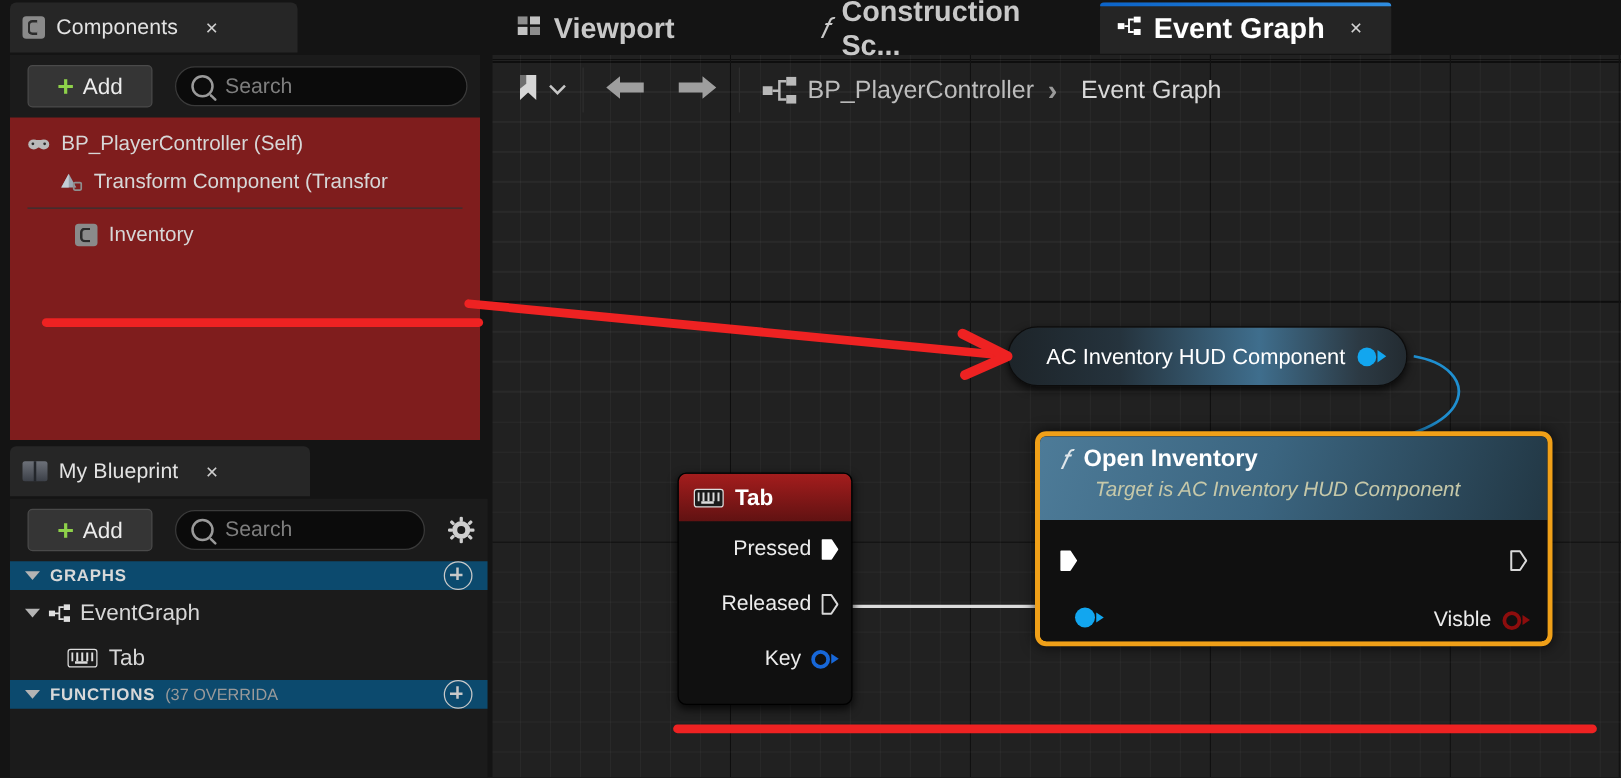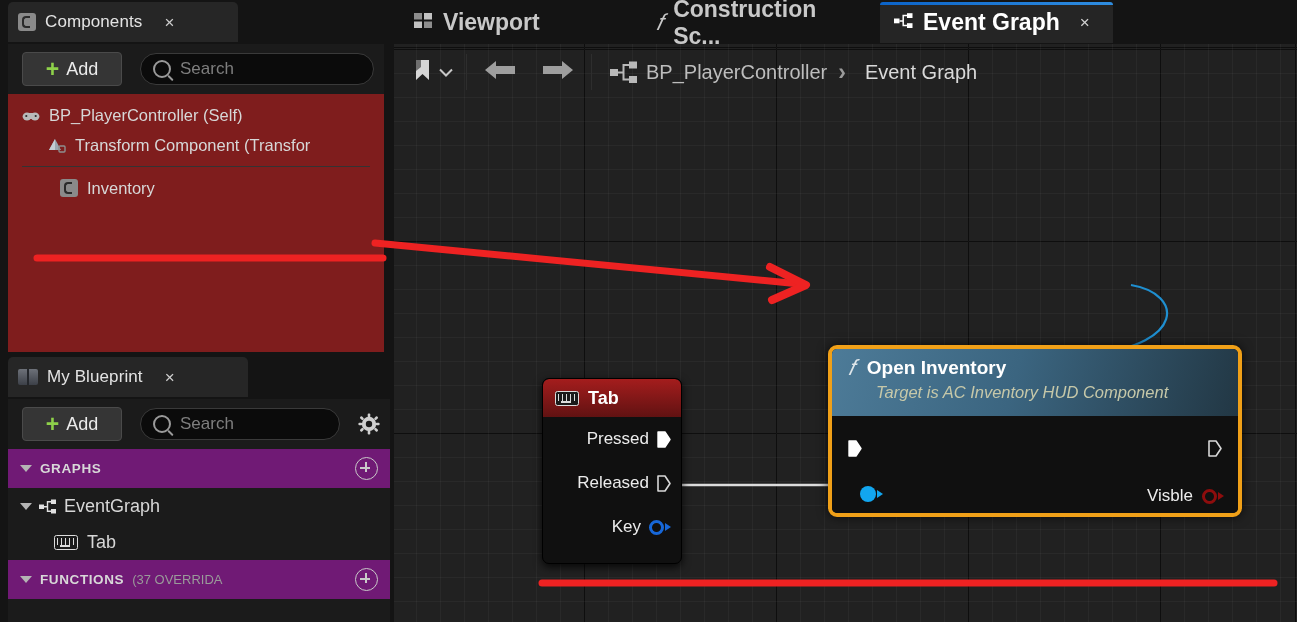--- a/index.html
+++ b/index.html
@@ -47,21 +47,21 @@
   .tree-row.indent2{padding-left:52px;}
   .pad-icon{width:18px;height:14px;flex:0 0 auto;position:relative;}
   .sep{height:1px;background:#333;margin:6px 14px;}
 
   
   .comp-body{position:absolute;left:8px;top:44px;width:376px;height:308px;background:#1b1b1b;}
   .comp-list{position:absolute;left:0;top:50px;width:376px;bottom:0;background:#7f1d1d;padding-top:6px;box-sizing:border-box;}
 
   
   .mb-panel{position:absolute;left:8px;top:355px;width:382px;height:267px;background:#1b1b1b;}
-  .section-head{height:39px;display:flex;align-items:center;background:#701a75;color:#d8d8d8;
+  .section-head{height:23px;display:flex;align-items:center;background:#0c4a6e;color:#d8d8d8;
                 font-size:13.5px;font-weight:bold;letter-spacing:.6px;padding-left:12px;gap:8px;
                 position:relative;}
   .section-head .sub{font-weight:normal;color:#9a9a9a;font-size:13px;letter-spacing:0;}
   .caret{width:0;height:0;border-left:6px solid transparent;border-right:6px solid transparent;
          border-top:7px solid #b4b4b4;flex:0 0 auto;}
   .plus-circle{position:absolute;right:12px;width:21px;height:21px;border:1.7px solid #c9c9c9;border-radius:50%;}
   .plus-circle::before,.plus-circle::after{content:"";position:absolute;background:#c9c9c9;}
   .plus-circle::before{left:4.4px;top:9px;width:10px;height:1.8px;}
   .plus-circle::after{top:4.4px;left:9px;height:10px;width:1.8px;}
   .graph-icon{width:18px;height:15px;flex:0 0 auto;position:relative;}
@@ -262,20 +262,27 @@
     </div>
   </div>
 
   <div class="graph-canvas">
 
     <svg class="wires">
       <path d="M288,441 L436,441" stroke="#dcdcdc" stroke-width="2.6" fill="none"></path>
       <path d="M737,241 C790,250 790,300 700,310 C620,318 570,360 500,420 C470,444 450,460 438,464" stroke="#1f8fd0" stroke-width="2.2" fill="none"></path>
     </svg>
 
+    <div class="node var-node" style="left:412px;top:217px;">
+      <span class="vlabel">AC Inventory HUD Component</span>
+      <span style="display:flex;align-items:center;">
+        <span class="pin-dot"></span>
+        <span class="pin-arrow"></span>
+      </span>
+    </div>
 
     <div class="node tab-node" style="left:148px;top:334px;">
       <div class="nhead">
         <span class="kbd-icon"></span>
         <span class="t">Tab</span>
       </div>
       <div class="nrow">
         <span>Pressed</span>
         <span class="exec-pin">
           <svg width="14" height="17" viewBox="0 0 14 17">

